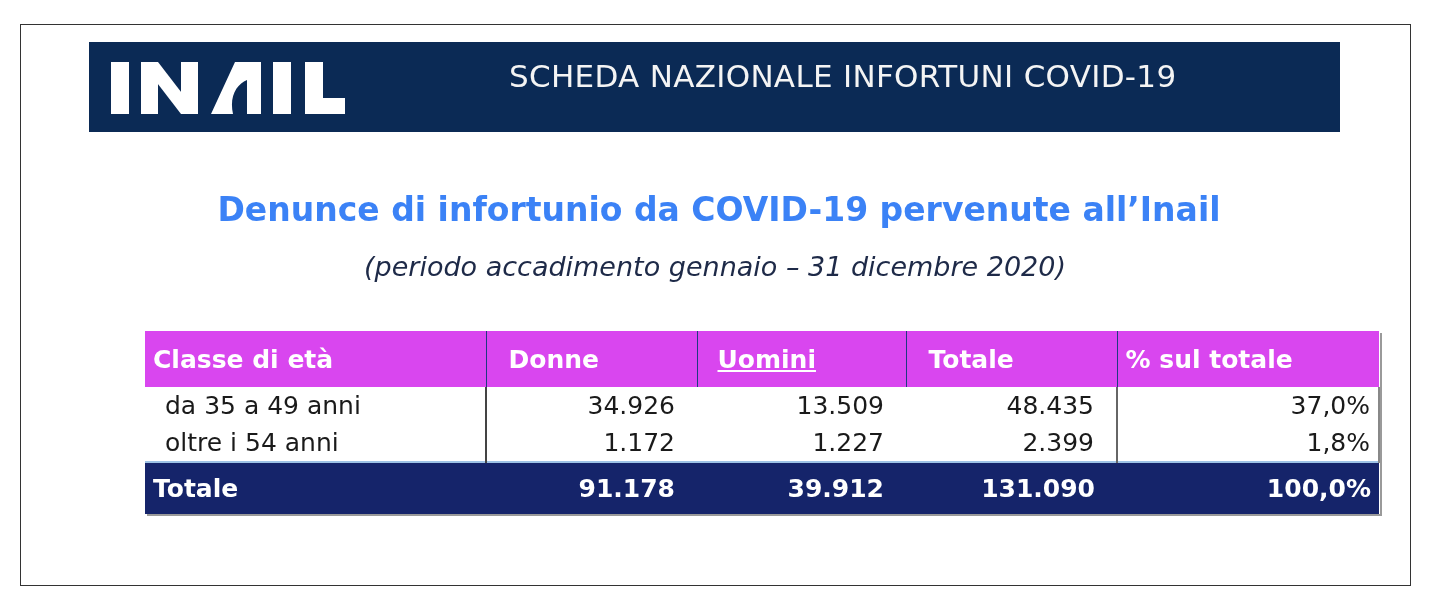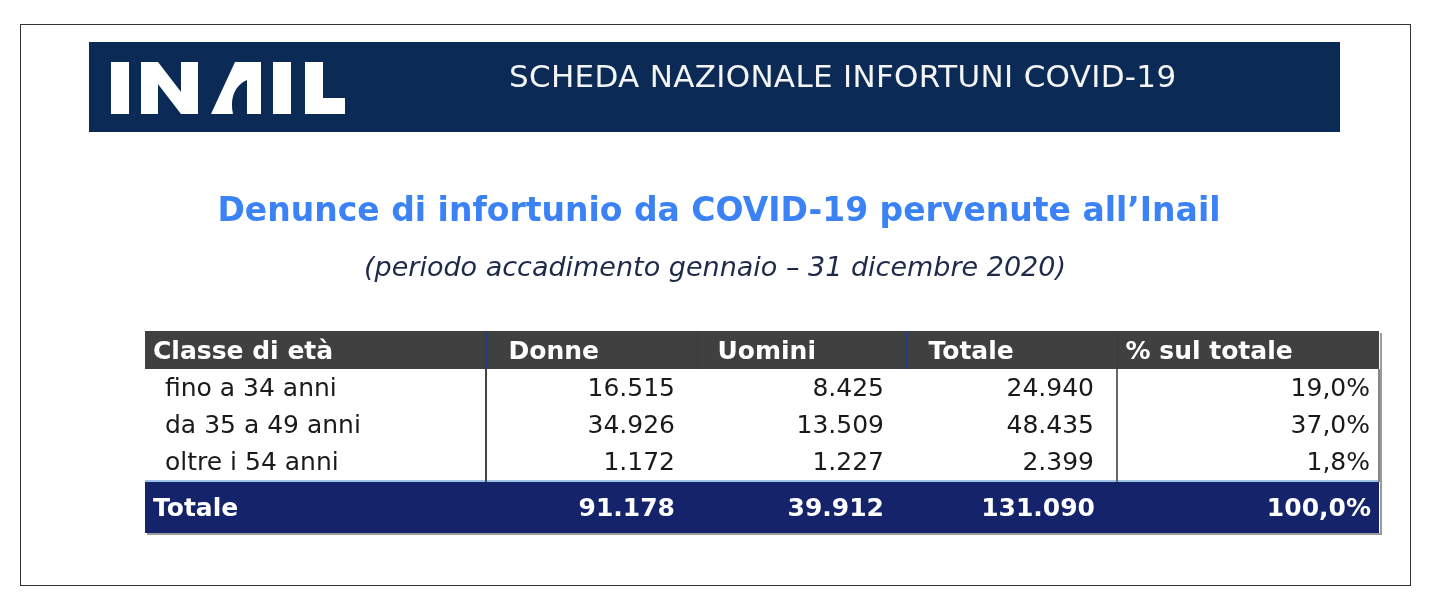--- a/index.html
+++ b/index.html
@@ -16,34 +16,34 @@
     .heading { position: absolute; left: 4px; top: 190px; width: 1430px; text-align: center;
                color: #3b82f6; font-weight: bold; font-size: 33px;
                font-family: "DejaVu Sans", sans-serif; }
     .subheading { position: absolute; left: 0; top: 251px; width: 1430px; text-align: center;
                   color: #1e2a48; font-style: italic; font-size: 27px;
                   font-family: "DejaVu Sans", sans-serif; }
     table.data { position: absolute; left: 145px; top: 331px; border-collapse: collapse;
                  font-family: "DejaVu Sans", sans-serif; font-size: 25px;
                  box-shadow: 2px 2px 0 #9a9a9a; }
     table.data th, table.data td { padding: 0; white-space: nowrap; }
-    table.data thead th { background: #404040; color: #fff; font-weight: bold; height: 38px;
+    table.data thead th { background: #d946ef; color: #fff; font-weight: bold; height: 56px;
                           text-align: left; border-right: 1px solid #1f3a80; }
     table.data thead th:last-child { border-right: none; }
     table.data tbody td { background: #fff; color: #1a1a1a; height: 37px; }
     table.data tfoot td { background: #15246a; color: #fff; font-weight: bold; height: 51px;
                           border-top: 2px solid #9ec3e6; }
     .c0 { width: 320px; }
     .c1 { width: 188px; }
     .c2 { width: 187px; }
     .c3 { width: 188px; }
     .c4 { width: 252px; }
     th.c0 { padding-left: 8px !important; }
     th.c1 { padding-left: 22px !important; }
-    th.c2 { padding-left: 20px !important; }
+    th.c2 { padding-left: 20px !important; text-decoration: underline; }
     th.c3 { padding-left: 22px !important; }
     th.c4 { padding-left: 8px !important; }
     td.label { padding-left: 20px !important; }
     tfoot td.label { padding-left: 8px !important; }
     td.num { text-align: right; padding-right: 22px !important; }
     td.pct { text-align: right; padding-right: 8px !important; }
     tbody td.c0 { border-right: 2px solid #444; }
     tbody td.c3 { border-right: 2px solid #666; }
     tbody td.c4 { border-right: 2px solid #888; }
   </style>
@@ -81,27 +81,20 @@
     <tr>
       <th class="c0">Classe di età</th>
       <th class="c1">Donne</th>
       <th class="c2">Uomini</th>
       <th class="c3">Totale</th>
       <th class="c4">% sul totale</th>
     </tr>
   </thead>
   <tbody>
     <tr>
-      <td class="c0 label">fino a 34 anni</td>
-      <td class="c1 num">16.515</td>
-      <td class="c2 num">8.425</td>
-      <td class="c3 num">24.940</td>
-      <td class="c4 pct">19,0%</td>
-    </tr>
-    <tr>
       <td class="c0 label">da 35 a 49 anni</td>
       <td class="c1 num">34.926</td>
       <td class="c2 num">13.509</td>
       <td class="c3 num">48.435</td>
       <td class="c4 pct">37,0%</td>
     </tr>
     <tr>
       <td class="c0 label">oltre i 54 anni</td>
       <td class="c1 num">1.172</td>
       <td class="c2 num">1.227</td>

